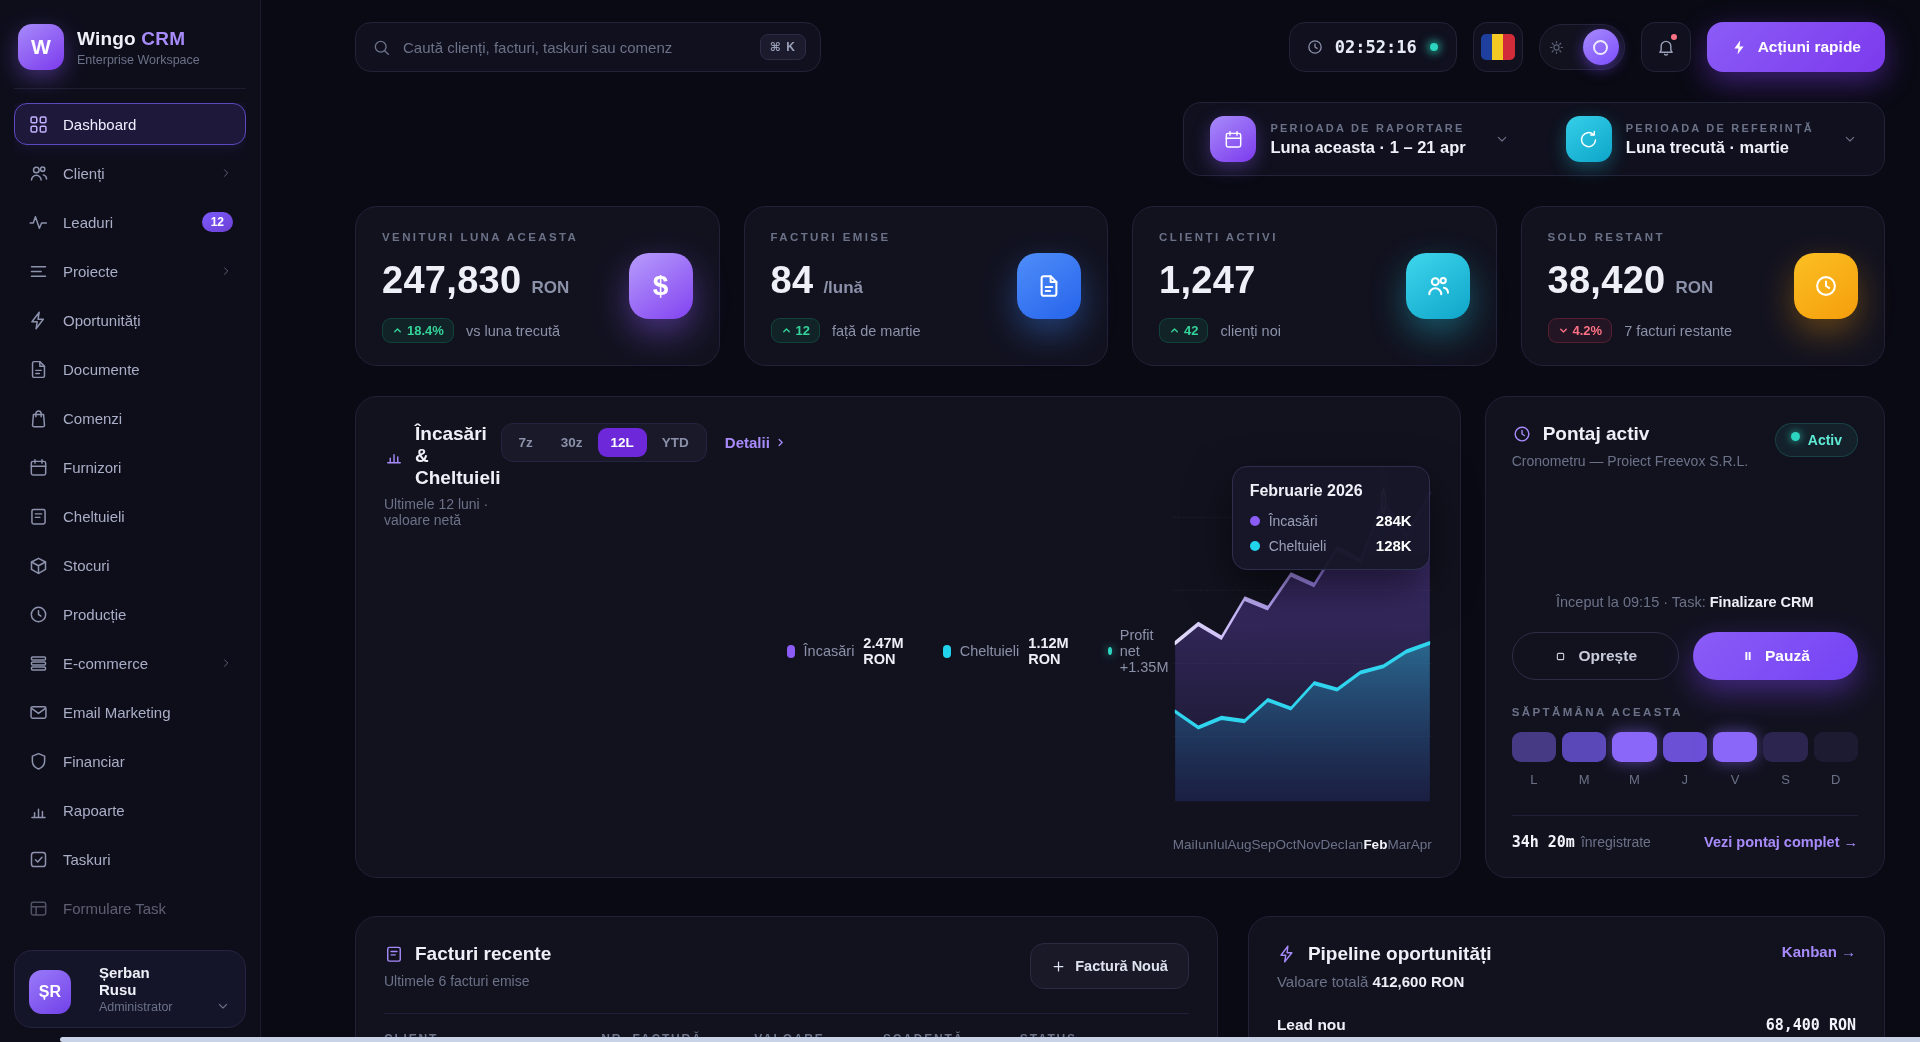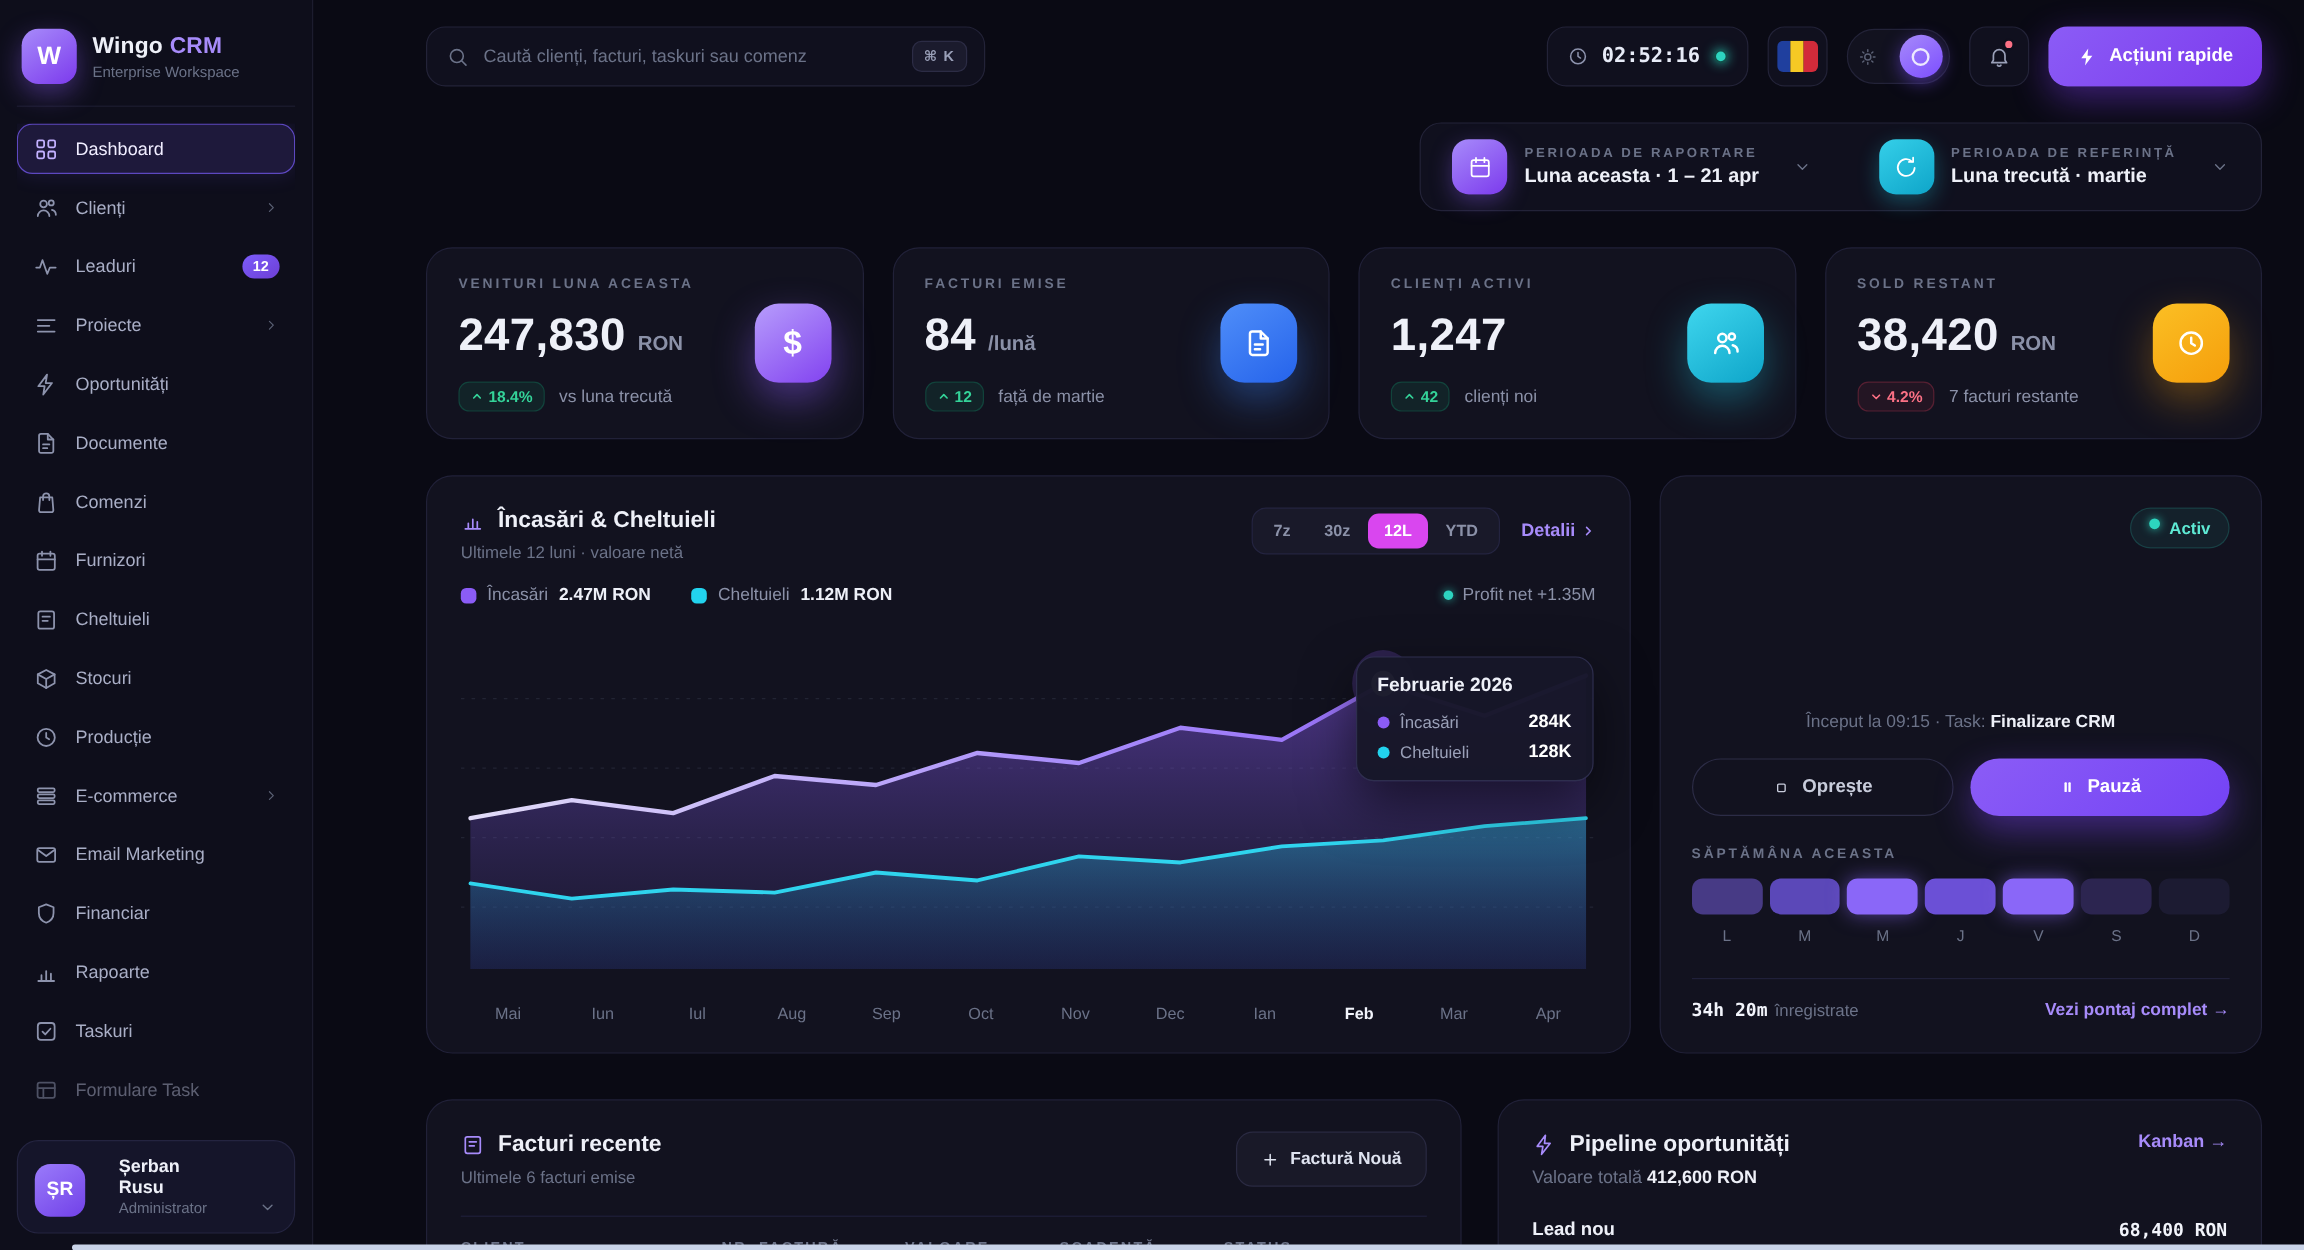--- a/index.html
+++ b/index.html
@@ -167,30 +167,30 @@
   .stat-tile svg { width:26px; height:26px; stroke-width:1.9; }
   .stat-tile .dollar { font-size:28px; font-weight:700; }
   .stat-tile.purple { background:linear-gradient(145deg,#b79dfc,#8242f0); box-shadow:0 14px 34px rgba(139,92,246,.45); }
   .stat-tile.blue   { background:linear-gradient(145deg,#4f8ef9,#2563eb); box-shadow:0 14px 34px rgba(59,130,246,.4); }
   .stat-tile.cyan   { background:linear-gradient(145deg,#3fd6ee,#0ea5c9); box-shadow:0 14px 34px rgba(34,211,238,.35); }
   .stat-tile.amber  { background:linear-gradient(145deg,#fbbf24,#f59e0b); box-shadow:0 14px 34px rgba(245,158,11,.35); }
 
   
   .charts-row { display:flex; gap:24px; margin-top:30px; height:482px; }
   .card { background:#12121f; border:1px solid #212138; border-radius:22px; }
-  .chart-card { flex:0 0 65.6%; padding:26px 28px 18px; display:flex; flex-direction:column; }
+  .chart-card { flex:0 0 65.6%; padding:26px 28px 18px; display:flex; }
   .chart-head { display:flex; align-items:flex-start; }
   .chart-title-row { display:flex; align-items:center; gap:11px; }
   .chart-title-row .ic { color:#a78bfa; } .chart-title-row svg { width:20px; height:20px; }
   .chart-title { font-size:19px; font-weight:800; }
   .chart-sub { font-size:14px; color:#6b7288; margin-top:7px; }
   .chart-head-right { margin-left:auto; display:flex; align-items:center; gap:18px; }
   .seg { background:#191929; border:1px solid #242440; border-radius:12px; padding:4px; display:flex; gap:2px; }
   .seg span { font-size:13.5px; color:#8b91a8; padding:7px 13px; border-radius:9px; cursor:pointer; font-weight:600; }
-  .seg span.active { background:#d946ef; color:#fff; font-weight:800; }
+  .seg span.active { background:#6d28d9; color:#fff; font-weight:800; }
   .details-link { color:#a78bfa; font-size:15px; font-weight:700; cursor:pointer; display:flex; align-items:center; gap:4px; }
   .details-link svg { width:13px; height:13px; }
   .legend-row { display:flex; align-items:center; margin-top:20px; font-size:14.5px; }
   .legend-item { display:flex; align-items:center; gap:9px; margin-right:34px; color:#8b91a8; }
   .legend-dot { width:13px; height:13px; border-radius:4.5px; }
   .legend-item b { color:#eef0f8; font-weight:800; }
   .profit-note { margin-left:auto; display:flex; align-items:center; gap:8px; color:#8b91a8; font-size:14.5px; }
   .profit-dot { width:8px; height:8px; border-radius:50%; background:#2dd4bf; box-shadow:0 0 8px rgba(45,212,191,.8); }
   .chart-wrap { flex:1; margin-top:16px; position:relative; }
   .chart-wrap svg.plot { width:100%; height:calc(100% - 28px); }
@@ -754,20 +754,32 @@
                 <span>Cheltuieli</span>
                 <span class="tt-val">128K</span>
               </div>
             </div>
         </div>
       </div>
     </section>
 
     <section class="card pontaj">
       <div class="pontaj-head">
+        <div>
+          <div class="pontaj-title-row">
+            <span class="ic">
+                <svg viewBox="0 0 24 24">
+                  <circle cx="12" cy="12" r="8.2"></circle>
+                  <path d="M12 7.8V12l2.8 1.8"></path>
+                </svg>
+              </span>
+            <span class="pontaj-title">Pontaj activ</span>
+          </div>
+          <div class="pontaj-sub">Cronometru — Proiect Freevox S.R.L.</div>
+        </div>
         <span class="badge-activ">
             <i></i>
             <span>Activ</span>
           </span>
       </div>
       <div class="pontaj-spacer"></div>
       <div class="pontaj-meta">
         <span>Început la 09:15 · Task:</span> <b>Finalizare CRM</b>
       </div>
       <div class="pontaj-btns">

